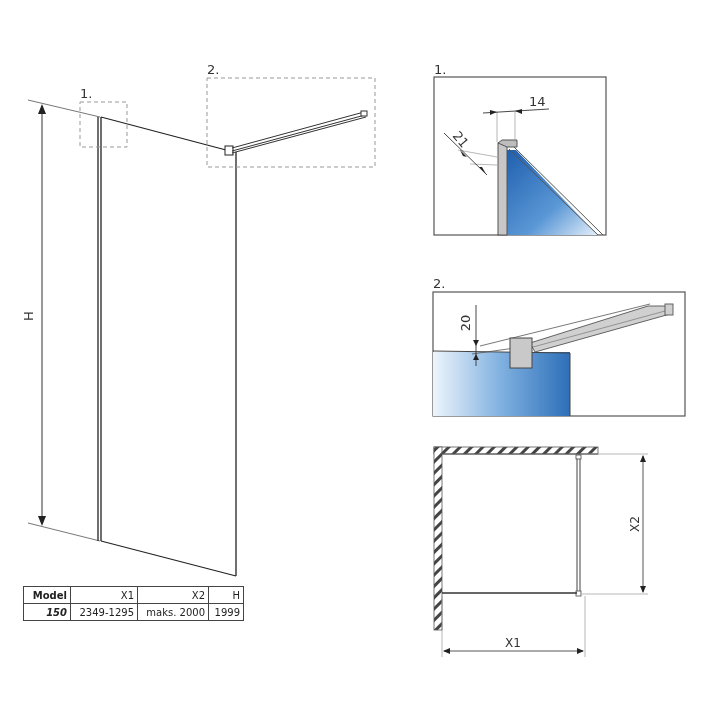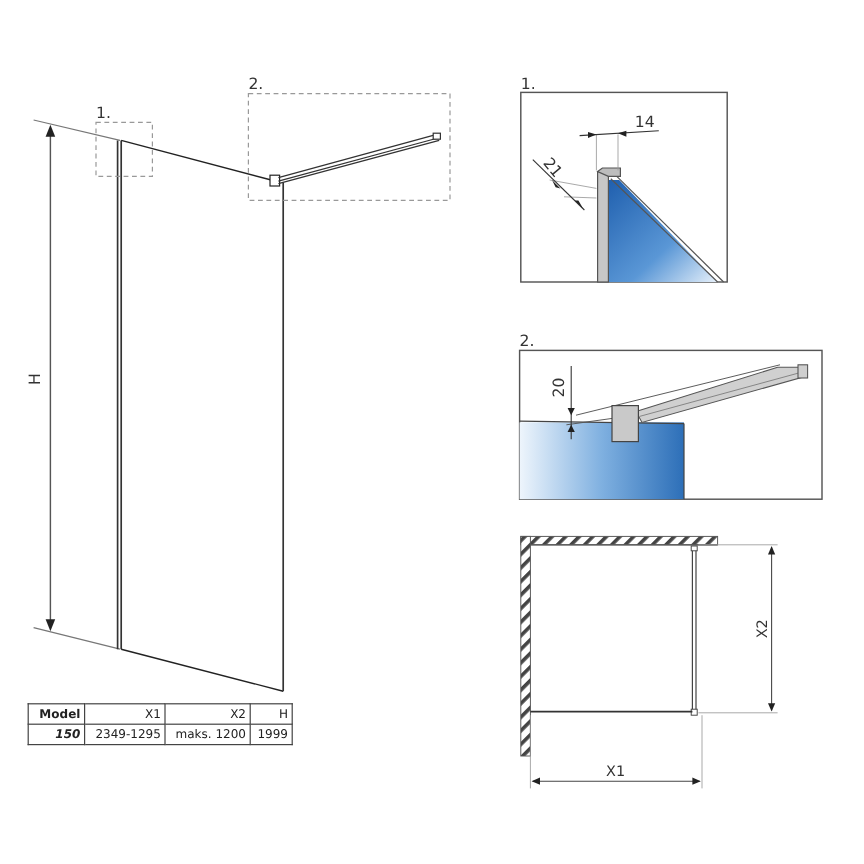--- a/index.html
+++ b/index.html
@@ -152,17 +152,17 @@
   <tbody>
       <tr>
     <th class="model">Model</th>
     <th class="c1">X1</th>
     <th class="c2">X2</th>
     <th class="c3">H</th>
   </tr>
   <tr>
     <td class="model-val">150</td>
     <td>2349-1295</td>
-    <td>maks. 1200</td>
+    <td>maks. 2000</td>
     <td>1999</td>
   </tr>
 </tbody>
   </table>
 
 </body></html>

